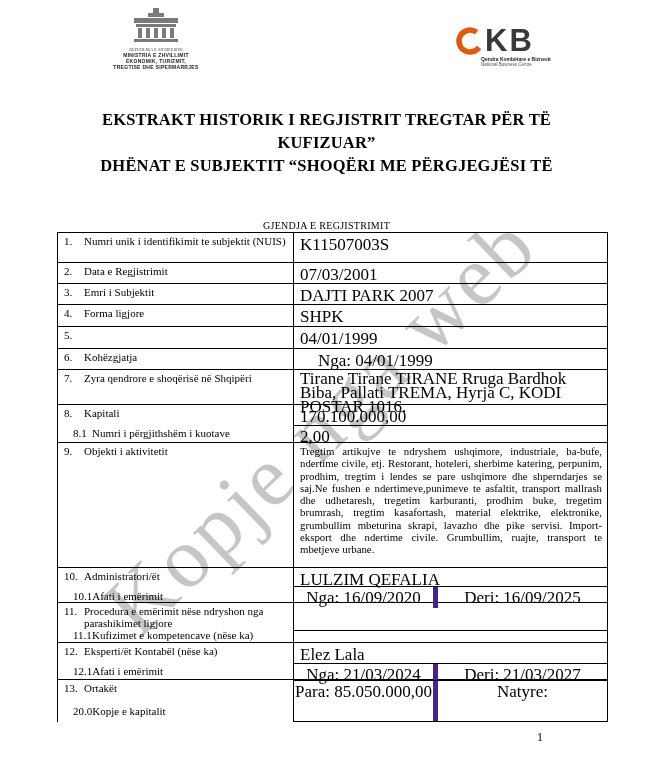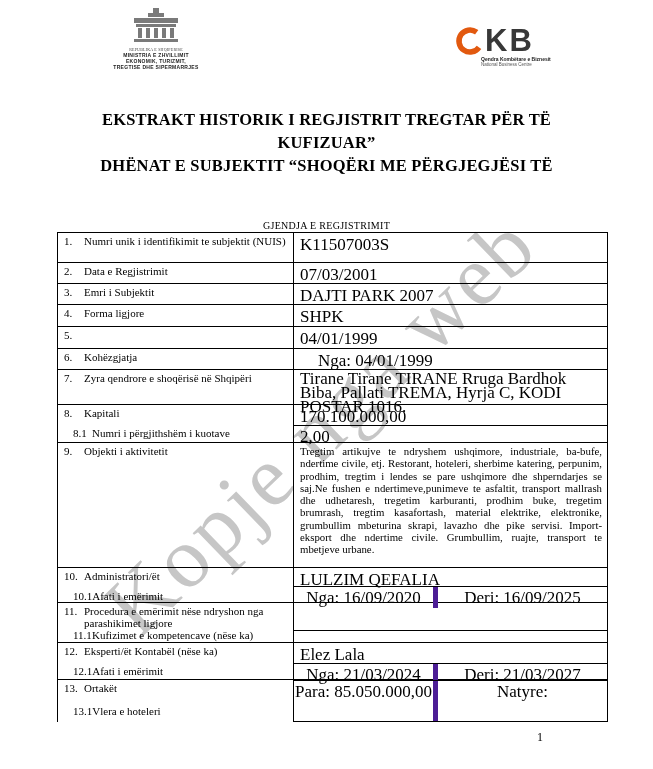--- a/index.html
+++ b/index.html
@@ -260,22 +260,22 @@
         </div>
       </div>
 
       <div class="row row-last" style="height:43px">
         <div class="cl stack">
           <div class="l1 flexlab" style="height:23px">
             <span class="num">13.</span>
             <span class="lbl">Ortakët</span>
           </div>
           <div class="l1 flexlab">
-            <span class="num sub">13.1</span>
-            <span class="lbl">Vlera e hoteleri</span>
+            <span class="num sub">20.0</span>
+            <span class="lbl">Kopje e kapitalit</span>
           </div>
         </div>
         <div class="cr split">
           <div class="s2 cols">
             <div class="ca">Para: 85.050.000,00</div>
             <div class="cb">Natyre:</div>
           </div>
         </div>
       </div>
 

